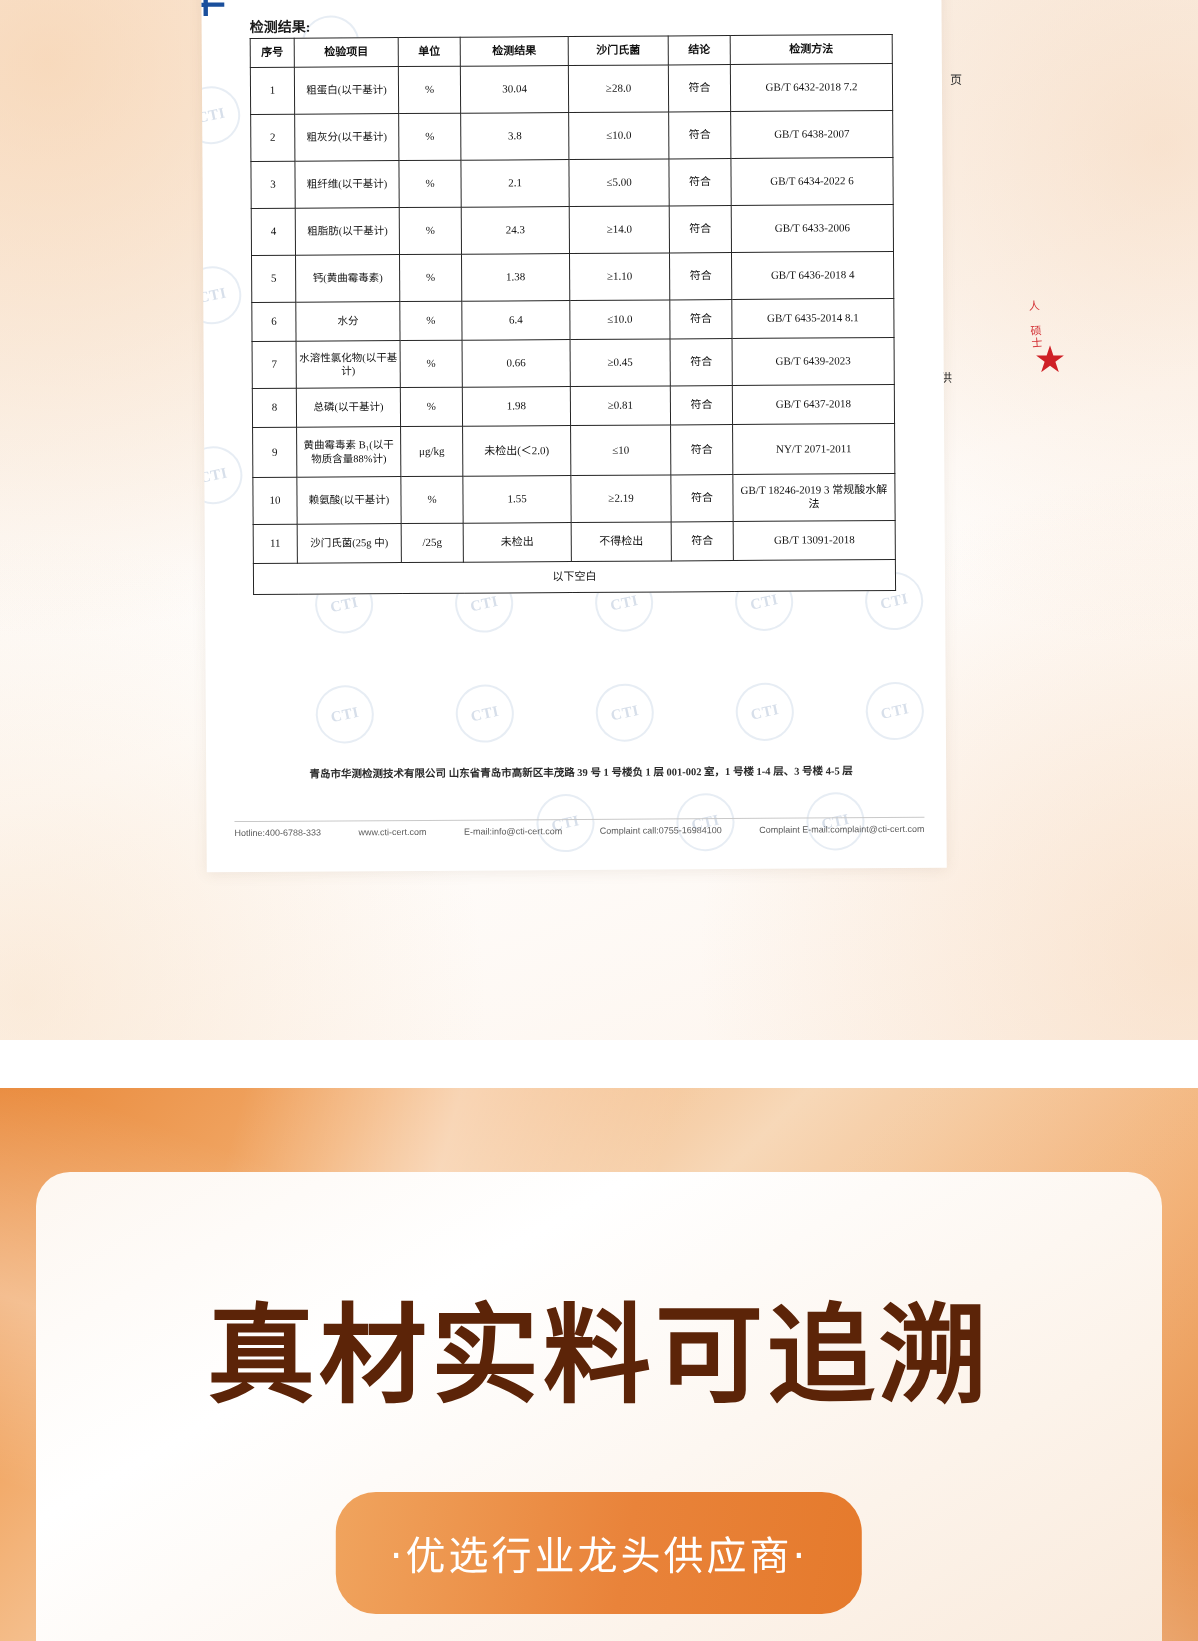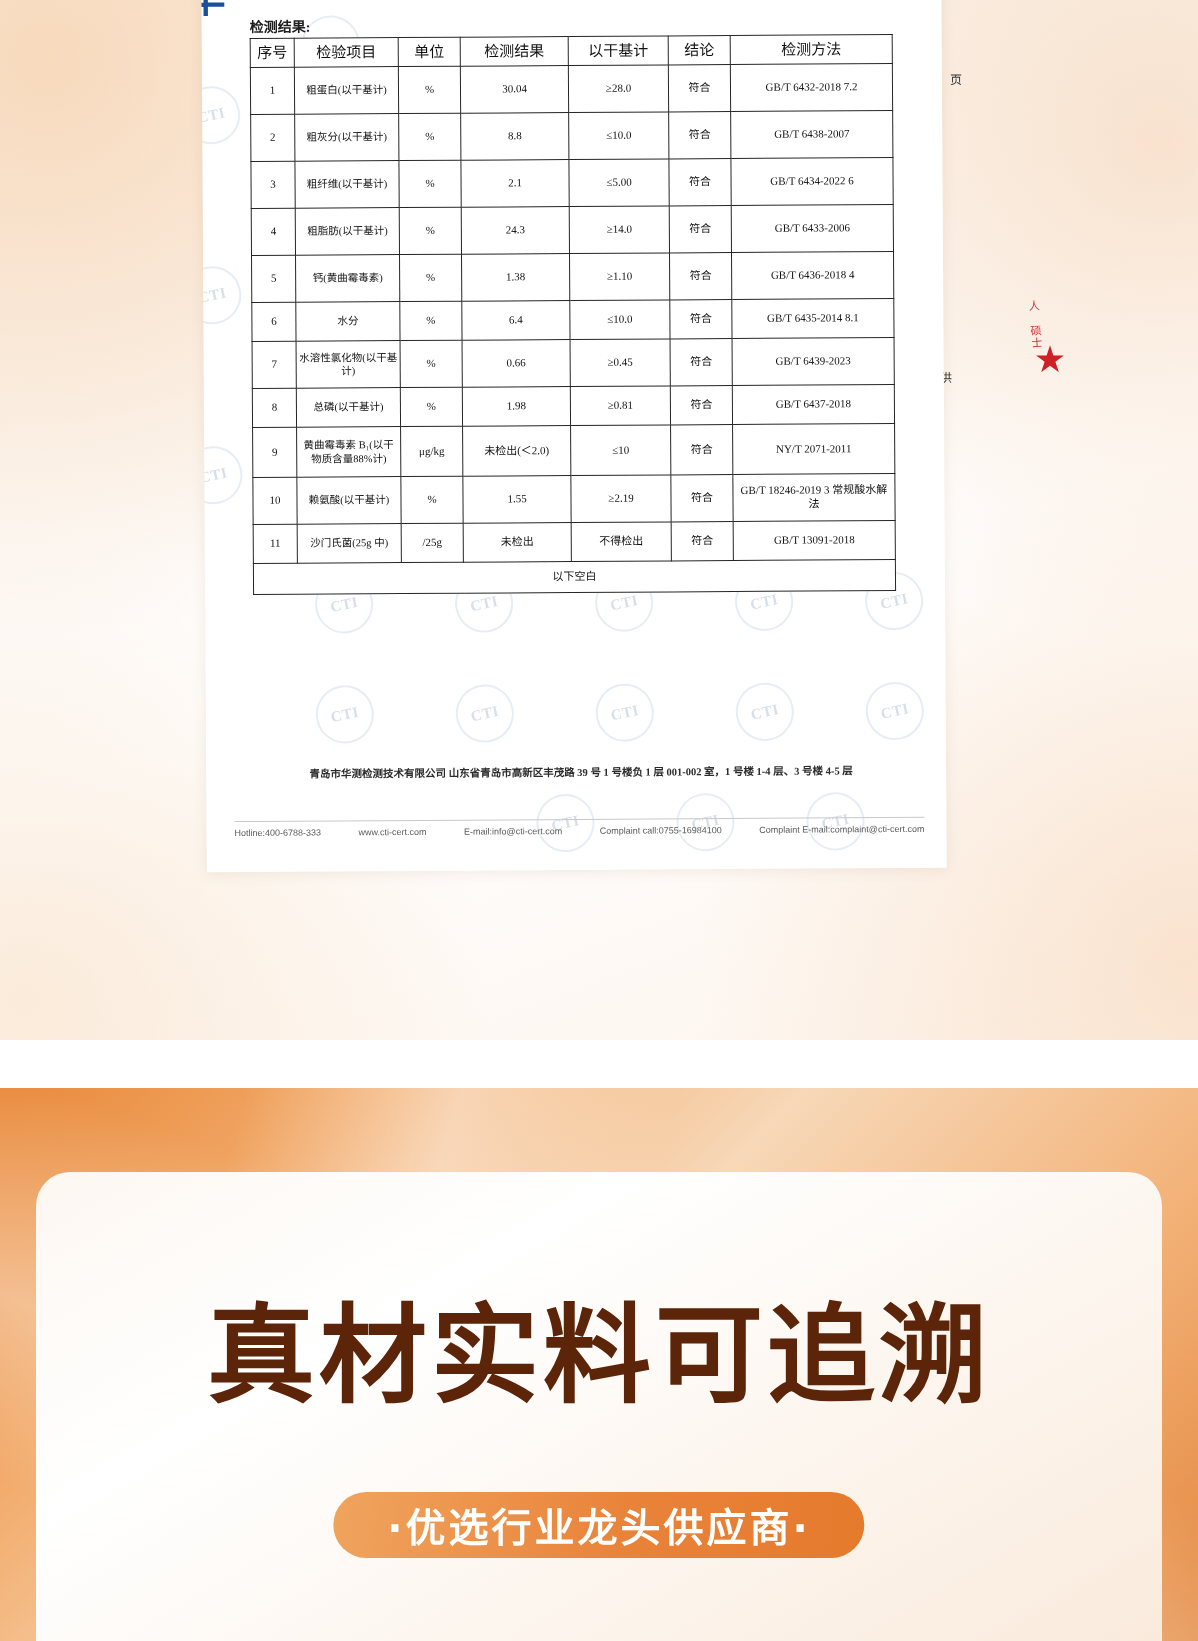--- a/index.html
+++ b/index.html
@@ -106,23 +106,23 @@
   .res-table th, .res-table td {
     border: 1px solid #262626;
     text-align: center;
     vertical-align: middle;
     font-size: 11px;
     color: #111;
     padding: 3px 2px;
     line-height: 1.25;
   }
   .res-table th {
-    font-weight: normal;
+    font-weight: bold;
     height: 22px;
-    font-size: 15px;
+    font-size: 11px;
   }
   .res-table td.item {
     font-size: 10.5px;
   }
   .res-table tr.data-row td { height: 32px; }
   .res-table tr.tall td { height: 40px; }
   .res-table td.blank-row {
     height: 24px;
     font-size: 11px;
   }
@@ -237,26 +237,26 @@
     color: #5c2408;
     letter-spacing: 4px;
     font-family: "DejaVu Sans", sans-serif;
     line-height: 1;
   }
   .sub-pill {
     position: absolute;
     left: 50%;
     top: 320px;
     transform: translateX(-50%);
-    padding: 4px 54px;
+    padding: 32px 54px;
     border-radius: 40px;
     background: linear-gradient(100deg, #f0a45e 0%, #e9833a 55%, #e57a2c 100%);
     color: #ffffff;
     font-size: 40px;
-    font-weight: bold;
+    font-weight: normal;
     letter-spacing: 3px;
     font-family: "DejaVu Sans", sans-serif;
     white-space: nowrap;
   }
 </style>
 </head>
 <body>
 
 <div class="cert-section">
   <div class="cert-bg-tint"></div>
@@ -304,40 +304,40 @@
           <col style="width:100px">
           <col style="width:62px">
           <col style="width:162px">
         </colgroup>
         <thead>
           <tr>
             <th>序号</th>
             <th>检验项目</th>
             <th>单位</th>
             <th>检测结果</th>
-            <th>以干基计</th>
+            <th>沙门氏菌</th>
             <th>结论</th>
             <th>检测方法</th>
           </tr>
         </thead>
         <tbody>
           <tr class="data-row tall">
             <td>1</td>
             <td class="item">粗蛋白(以干基计)</td>
             <td>%</td>
             <td>30.04</td>
             <td>≥28.0</td>
             <td>符合</td>
             <td>GB/T 6432-2018 7.2</td>
           </tr>
           <tr class="data-row tall">
             <td>2</td>
             <td class="item">粗灰分(以干基计)</td>
             <td>%</td>
-            <td>8.8</td>
+            <td>3.8</td>
             <td>≤10.0</td>
             <td>符合</td>
             <td>GB/T 6438-2007</td>
           </tr>
           <tr class="data-row tall">
             <td>3</td>
             <td class="item">粗纤维(以干基计)</td>
             <td>%</td>
             <td>2.1</td>
             <td>≤5.00</td>

